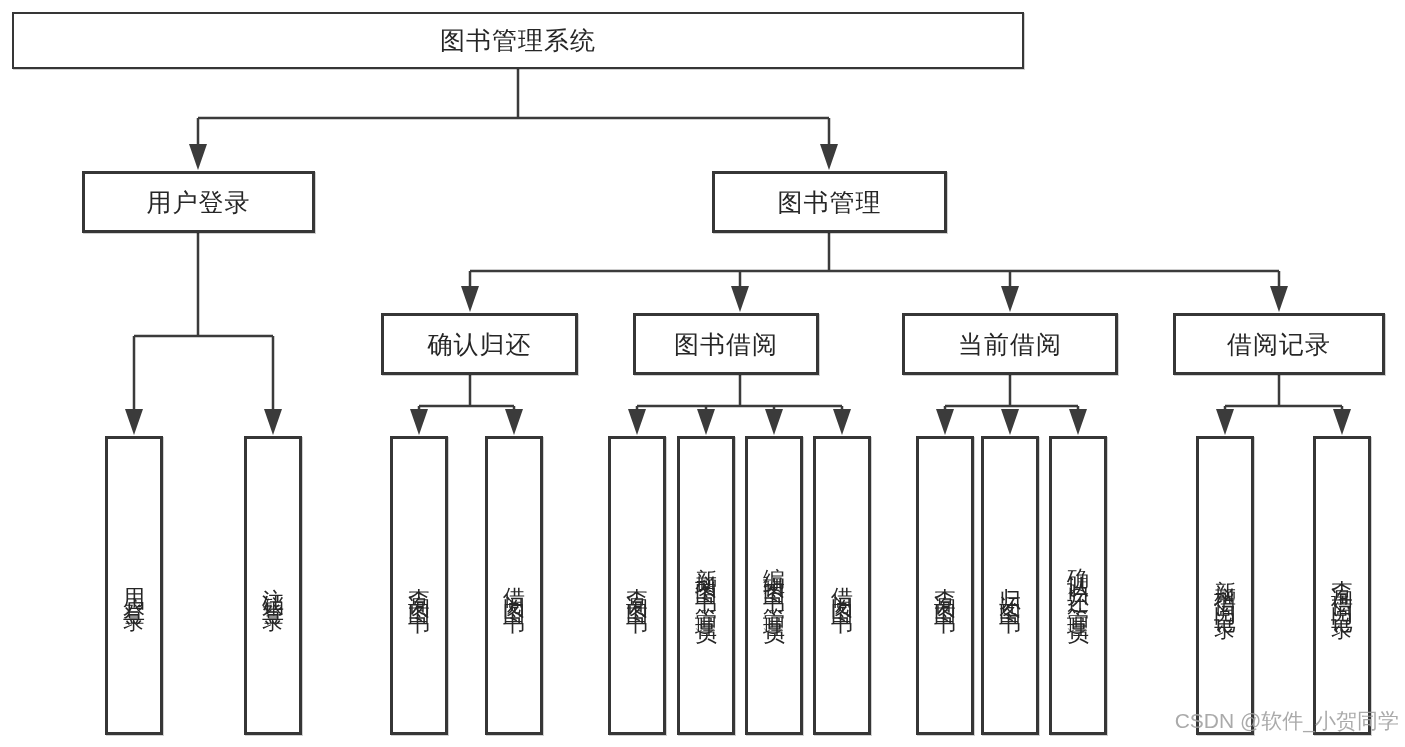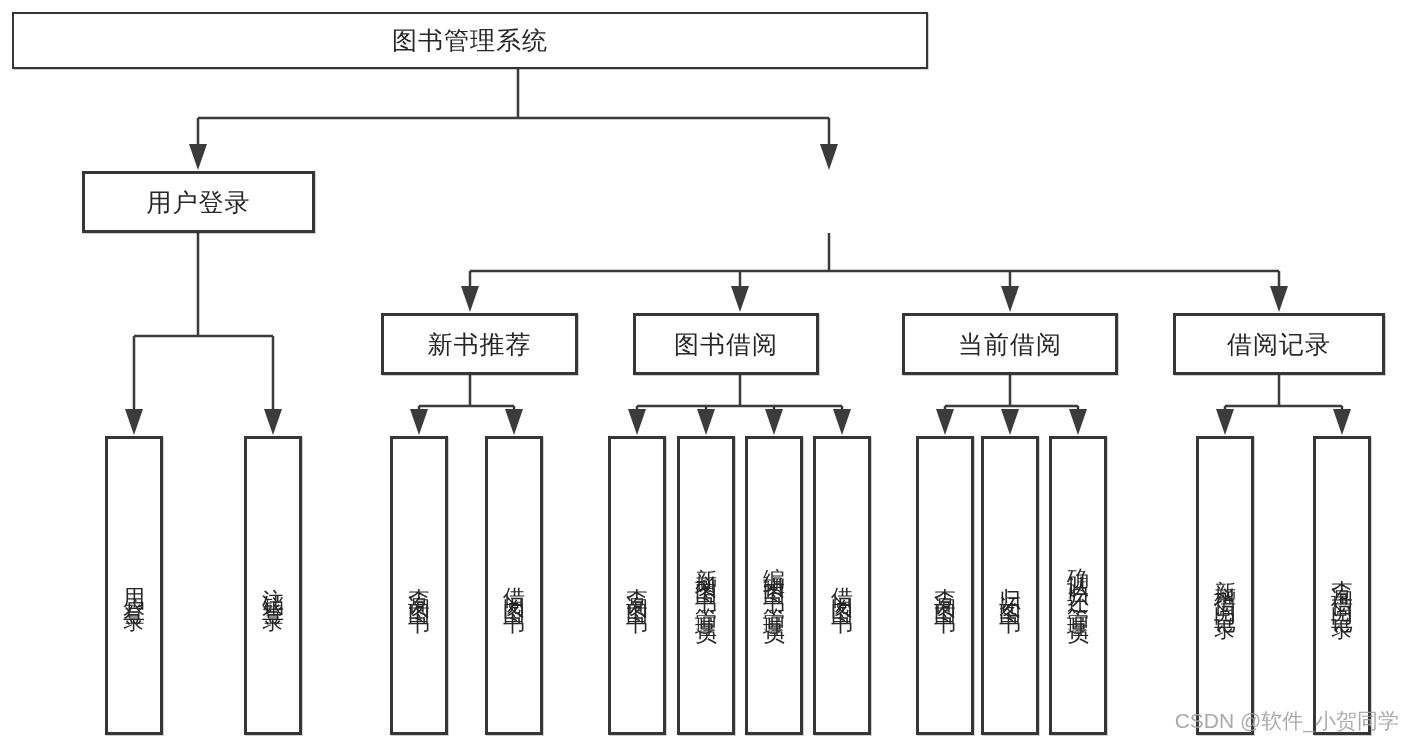--- a/index.html
+++ b/index.html
@@ -80,30 +80,33 @@
       <use href="#arr" x="774" y="435"></use>
         <use href="#arr" x="842" y="435"></use>
       <use href="#arr" x="945" y="435"></use>
         <use href="#arr" x="1010" y="435"></use>
       <use href="#arr" x="1078" y="435"></use>
         <use href="#arr" x="1225" y="435"></use>
       <use href="#arr" x="1342" y="435"></use>
     </g>
   </svg>
 
-  <div class="node hnode root" style="left:12px;top:12px;width:916px;height:57px;">
+  <div class="node hnode root" style="left:12px;top:12px;width:1012px;height:57px;">
     <span>图书管理系统</span>
   </div>
 
   <div class="node hnode" style="left:82px;top:171px;width:233px;height:62px;">
     <span>用户登录</span>
   </div>
+  <div class="node hnode" style="left:712px;top:171px;width:235px;height:62px;">
+    <span>图书管理</span>
+  </div>
 
   <div class="node hnode" style="left:381px;top:313px;width:197px;height:62px;">
-    <span>新书推荐</span>
+    <span>确认归还</span>
   </div>
   <div class="node hnode" style="left:633px;top:313px;width:186px;height:62px;">
     <span>图书借阅</span>
   </div>
   <div class="node hnode" style="left:902px;top:313px;width:216px;height:62px;font-family:Liberation Mono, monospace;">
     <span>当前借阅</span>
   </div>
   <div class="node hnode" style="left:1173px;top:313px;width:212px;height:62px;">
     <span>借阅记录</span>
   </div>

